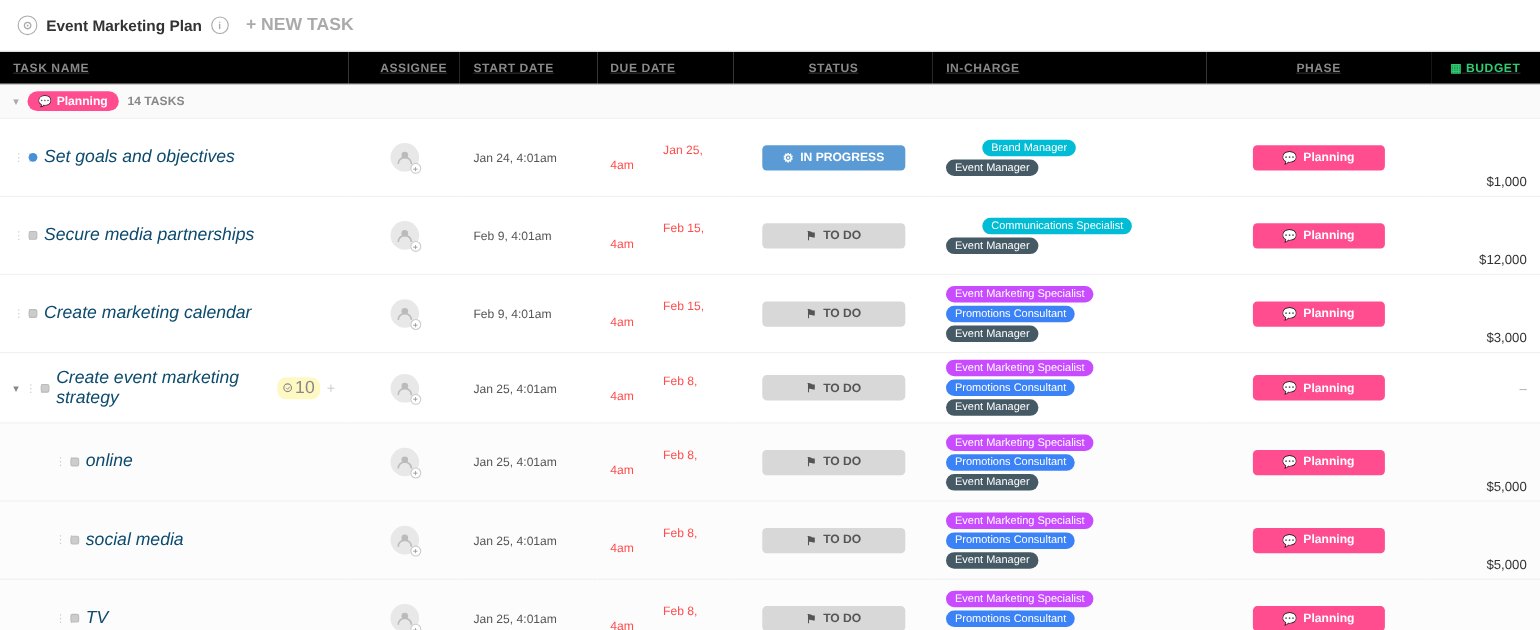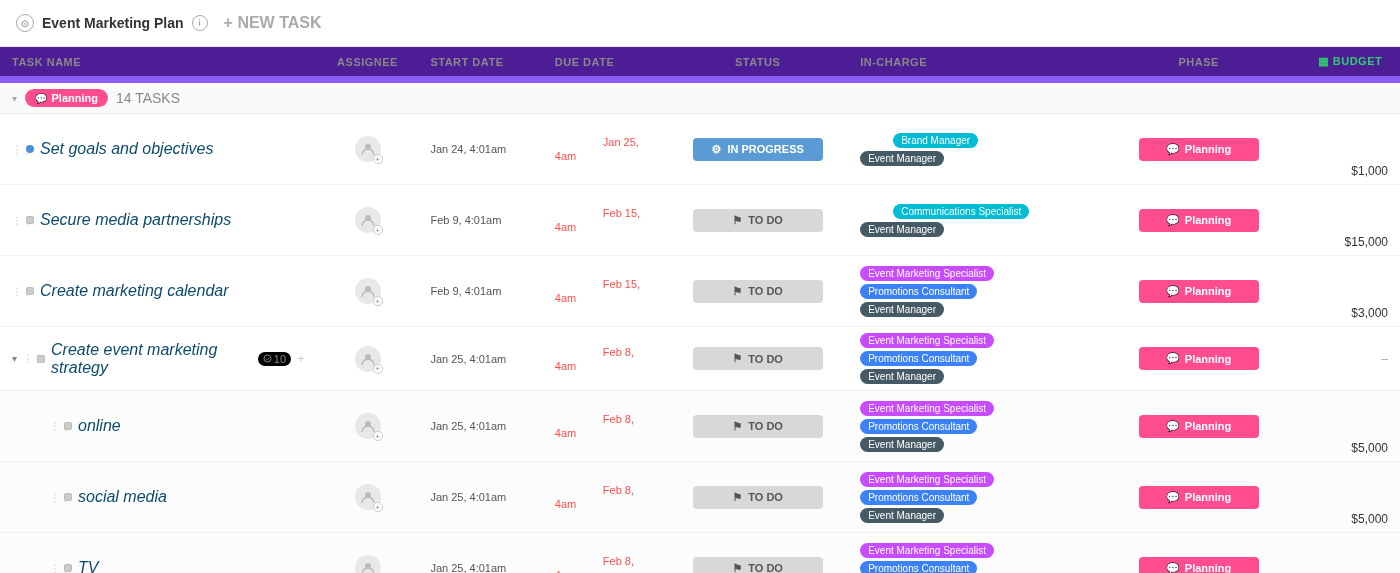--- a/index.html
+++ b/index.html
@@ -48,38 +48,39 @@
       overflow-x: auto;
     }
 
     table {
       width: 100%;
       border-collapse: collapse;
       min-width: 1300px;
     }
 
     thead tr {
-      background: #4c1d95;
-      border-bottom: 7px solid #8b5cf6;
+      background: #000000;
+      border-bottom: 1px solid #8b5cf6;
+      text-decoration: underline;
     }
 
     th {
       padding: 8px 12px;
       text-align: left;
       font-size: 11px;
       font-weight: 600;
       color: #888;
       text-transform: uppercase;
       letter-spacing: 0.5px;
       white-space: nowrap;
       border-bottom: 1px solid #e8e8e8;
     }
 
     th.col-task { width: 280px; }
-    th.col-assignee { width: 90px; text-align: center; }
+    th.col-assignee { width: 90px; text-align: right; }
     th.col-start { width: 110px; }
     th.col-due { width: 110px; }
     th.col-status { width: 160px; text-align: center; }
     th.col-incharge { width: 220px; }
     th.col-phase { width: 180px; text-align: center; }
     th.col-budget { width: 80px; text-align: center; color: #2ecc71; }
 
     td {
       padding: 6px 12px;
       border-bottom: 1px solid #f0f0f0;
@@ -96,21 +97,21 @@
     .group-collapse-icon {
       color: #aaa; font-size: 10px; cursor: pointer;
     }
     .planning-badge {
       display: inline-flex; align-items: center; gap: 4px;
       background: #ff4d8f; color: #fff;
       padding: 3px 10px; border-radius: 12px;
       font-size: 11px; font-weight: 600;
     }
     .planning-badge .chat-icon { font-size: 10px; }
-    .tasks-count { font-size: 14px; color: #888; font-weight: 400; }
+    .tasks-count { font-size: 11px; color: #888; font-weight: 700; }
 
     .task-name-cell {
       display: flex; align-items: center; gap: 6px;
     }
     .task-drag-handle {
       color: #ccc; font-size: 10px;
       cursor: grab;
       width: 8px;
       flex-shrink: 0;
     }
@@ -119,22 +120,22 @@
       border-radius: 50%;
       flex-shrink: 0;
     }
     .task-dot.blue { background: #4a90d9; }
     .task-dot.gray { background: #ccc; border: 1px solid #bbb; border-radius: 2px; }
     .task-name {
       font-size: 16px; color: #0c4a6e; font-style: italic;
     }
     .subtask-count {
       display: inline-flex; align-items: center; gap: 2px;
-      color: #888; font-size: 11px;
-      background: #000000; padding: 1px 5px; border-radius: 8px;
+      color: #888; font-size: 16px;
+      background: #fef9c3; padding: 1px 5px; border-radius: 8px;
     }
     .add-subtask {
       color: #ccc; cursor: pointer; font-size: 13px;
     }
     .expand-arrow {
       color: #888; font-size: 10px; cursor: pointer;
     }
 
     .assignee-avatar {
       width: 26px; height: 26px;
@@ -332,21 +333,21 @@
         </td>
         <td>
           <div class="phase-cell">
             <div class="phase-planning">
               <span>💬</span>
               <span>Planning</span>
             </div>
           </div>
         </td>
         <td>
-            <div class="budget-text">$15,000</div>
+            <div class="budget-text">$12,000</div>
           </td>
       </tr>
 
       <tr>
         <td>
           <div class="task-name-cell">
             <span class="task-drag-handle">⋮⋮</span>
             <span class="task-dot gray"></span>
             <span class="task-name">Create marketing calendar</span>
           </div>

